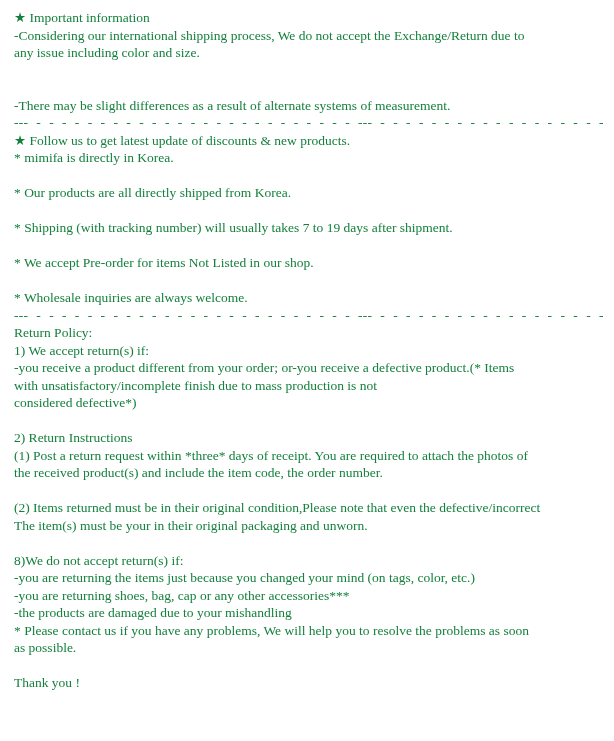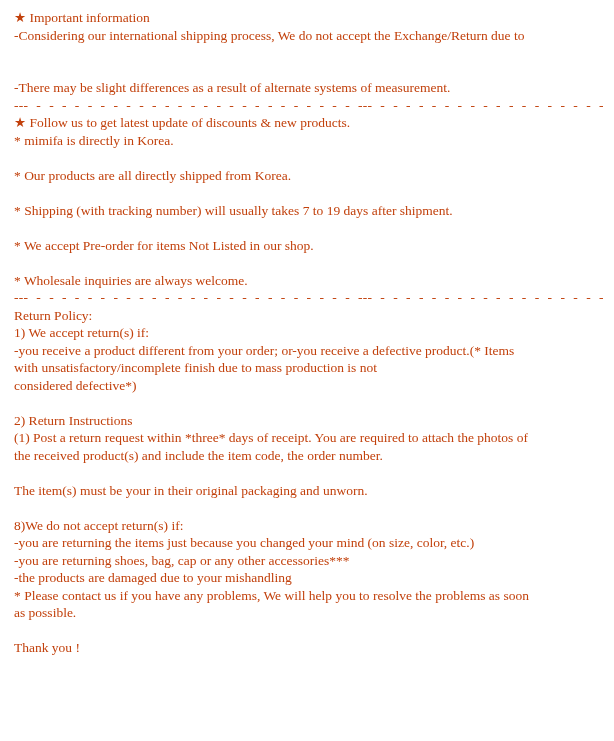--- a/index.html
+++ b/index.html
@@ -8,21 +8,21 @@
     background: #ffffff;
   }
   .doc {
     position: relative;
     width: 614px;
     height: 741px;
     box-sizing: border-box;
     padding: 9px 2px 0 14px;
     overflow: hidden;
     background: #ffffff;
-    color: #c2410c;
+    color: #15803d;
     font-family: "Liberation Serif", "DejaVu Serif", serif;
     font-size: 13.5px;
     line-height: 17.5px;
   }
   .section .line {
     white-space: pre;
     min-height: 17.5px;
     overflow: hidden;
   }
   .separator {
@@ -33,20 +33,21 @@
     letter-spacing: 0.2px;
   }
 </style>
 </head>
 <body>
 
 <div class="doc">
   <div class="section">
       <div class="line">★ Important information</div>
       <div class="line">-Considering our international shipping process, We do not accept the Exchange/Return due to</div>
+      <div class="line">any issue including color and size.</div>
       <div class="line"></div>
       <div class="line"></div>
       <div class="line">-There may be slight differences as a result of alternate systems of measurement.</div>
     </div>
 
   <div class="separator">--- - - - - - - - - - - - - - - - - - - - - - - - - - --- - - - - - - - - - - - - - - - - - - - -</div>
 
   <div class="section">
       <div class="line">★ Follow us to get latest update of discounts &amp; new products.</div>
       <div class="line">* mimifa is directly in Korea.</div>
@@ -66,24 +67,25 @@
       <div class="line">Return Policy:</div>
       <div class="line">1) We accept return(s) if:</div>
       <div class="line">-you receive a product different from your order; or-you receive a defective product.(* Items</div>
       <div class="line">with unsatisfactory/incomplete finish due to mass production is not</div>
       <div class="line">considered defective*)</div>
       <div class="line"></div>
       <div class="line">2) Return Instructions</div>
       <div class="line">(1) Post a return request within *three* days of receipt. You are required to attach the photos of</div>
       <div class="line">the received product(s) and include the item code, the order number.</div>
       <div class="line"></div>
+      <div class="line">(2) Items returned must be in their original condition,Please note that even the defective/incorrect</div>
       <div class="line">The item(s) must be your in their original packaging and unworn.</div>
       <div class="line"></div>
       <div class="line">8)We do not accept return(s) if:</div>
-      <div class="line">-you are returning the items just because you changed your mind (on size, color, etc.)</div>
+      <div class="line">-you are returning the items just because you changed your mind (on tags, color, etc.)</div>
       <div class="line">-you are returning shoes, bag, cap or any other accessories***</div>
       <div class="line">-the products are damaged due to your mishandling</div>
       <div class="line">* Please contact us if you have any problems, We will help you to resolve the problems as soon</div>
       <div class="line">as possible.</div>
       <div class="line"></div>
       <div class="line">Thank you !</div>
     </div>
 </div>
 
 </body></html>

